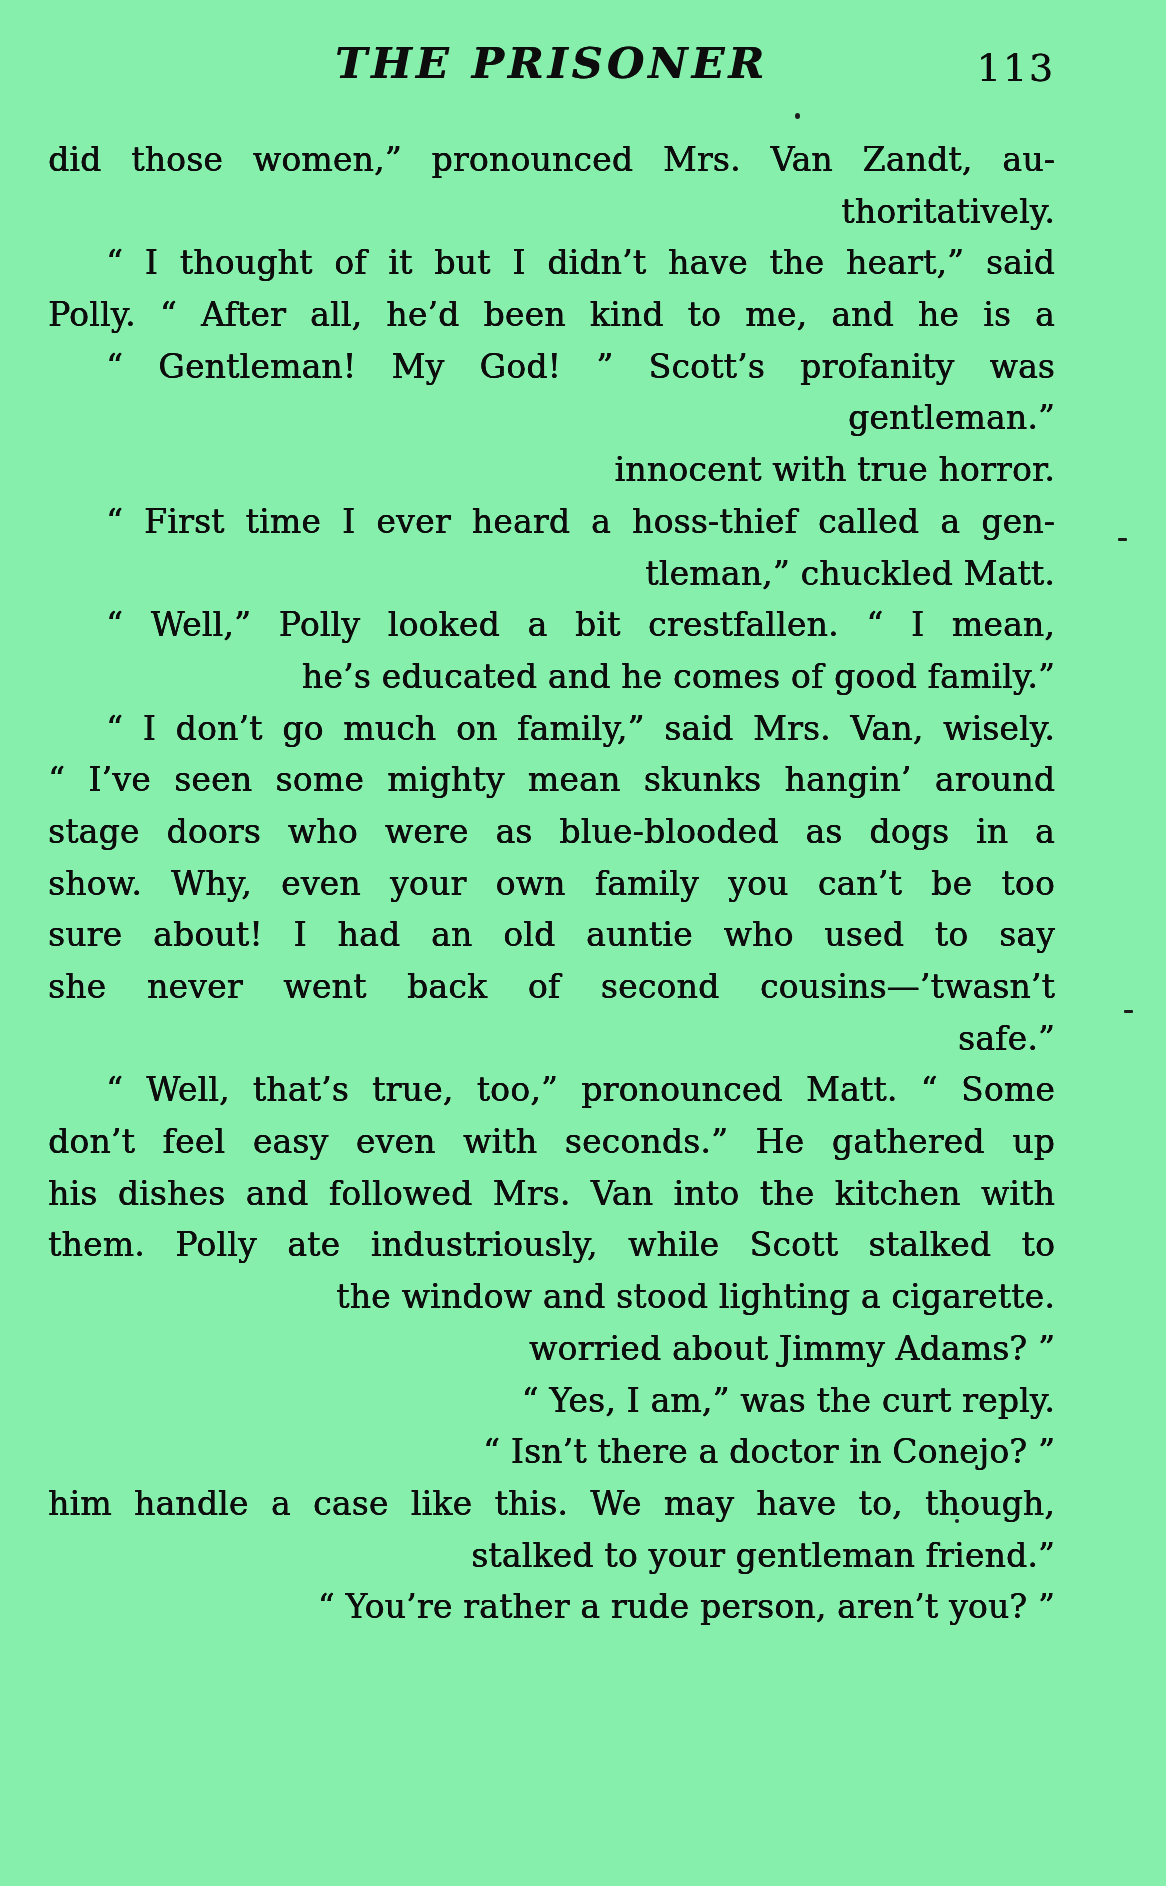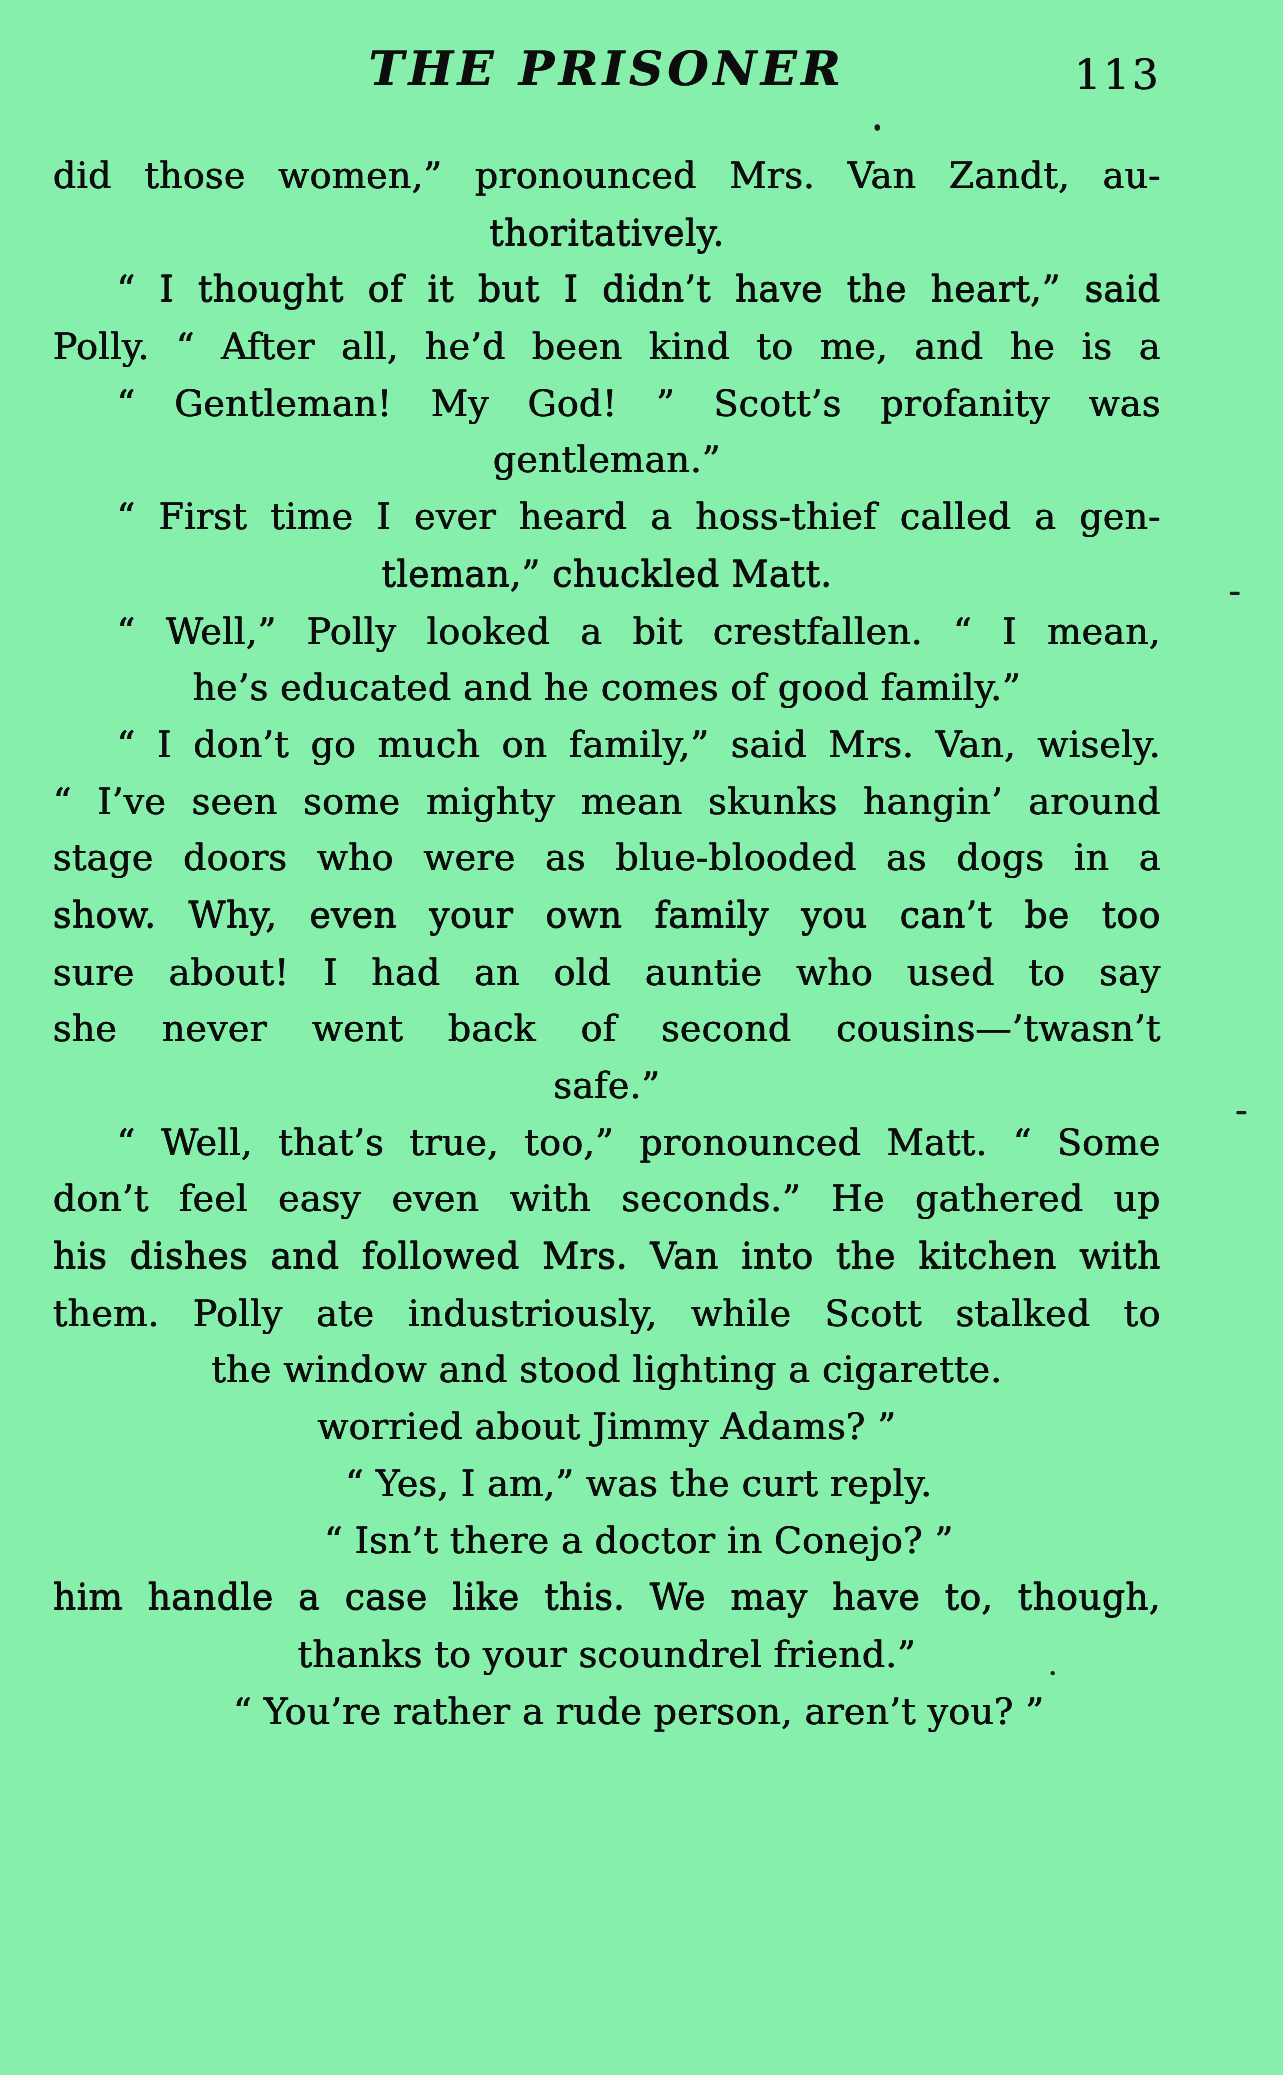--- a/index.html
+++ b/index.html
@@ -25,21 +25,21 @@
     font-weight: normal; font-size: 38px; letter-spacing: 2px;
     text-shadow: 0.5px 0 0 currentColor;
   }
 
   .body-text {
     position: absolute; top: 134px; left: 48px; width: 1007px;
     font-size: 33px; line-height: 51.7px;
     text-shadow: 0.45px 0 0 currentColor, 0 0.25px 0 currentColor;
     letter-spacing: 0.2px;
   }
-  .line { height: 51.7px; text-align: center; text-justify: inter-word; }
+  .line { height: 51.7px; text-align: right; text-justify: inter-word; }
   .line.j { text-align: justify; text-align-last: justify; }
   .line.i { padding-left: 58px; }
 
   .speck { position: absolute; background: #1c1c1c; border-radius: 50%; display: block; }
   .speck.dash { border-radius: 1px; height: 3px; }
 </style>
 </head>
 <body>
 
 <div class="page">
@@ -47,41 +47,42 @@
   <div class="head-title">THE PRISONER</div>
   <div class="page-number">113</div>
 
   <div class="body-text">
     <div class="line j">did those women,” pronounced Mrs. Van Zandt, au-</div>
     <div class="line">thoritatively.</div>
     <div class="line j i">“ I thought of it but I didn’t have the heart,” said</div>
     <div class="line j">Polly. “ After all, he’d been kind to me, and he is a</div>
     <div class="line j i">“ Gentleman! My God! ” Scott’s profanity was</div>
     <div class="line">gentleman.”</div>
+    <div class="line">innocent with true horror.</div>
     <div class="line j i">“ First time I ever heard a hoss-thief called a gen-</div>
     <div class="line">tleman,” chuckled Matt.</div>
     <div class="line j i">“ Well,” Polly looked a bit crestfallen. “ I mean,</div>
     <div class="line">he’s educated and he comes of good family.”</div>
     <div class="line j i">“ I don’t go much on family,” said Mrs. Van, wisely.</div>
     <div class="line j">“ I’ve seen some mighty mean skunks hangin’ around</div>
     <div class="line j">stage doors who were as blue-blooded as dogs in a</div>
     <div class="line j">show. Why, even your own family you can’t be too</div>
     <div class="line j">sure about! I had an old auntie who used to say</div>
     <div class="line j">she never went back of second cousins—’twasn’t</div>
     <div class="line">safe.”</div>
     <div class="line j i">“ Well, that’s true, too,” pronounced Matt. “ Some</div>
     <div class="line j">don’t feel easy even with seconds.” He gathered up</div>
     <div class="line j">his dishes and followed Mrs. Van into the kitchen with</div>
     <div class="line j">them. Polly ate industriously, while Scott stalked to</div>
     <div class="line">the window and stood lighting a cigarette.</div>
     <div class="line">worried about Jimmy Adams? ”</div>
     <div class="line i">“ Yes, I am,” was the curt reply.</div>
     <div class="line i">“ Isn’t there a doctor in Conejo? ”</div>
     <div class="line j">him handle a case like this. We may have to, though,</div>
-    <div class="line">thanks to your scoundrel friend.”</div>
+    <div class="line">stalked to your gentleman friend.”</div>
     <div class="line i">“ You’re rather a rude person, aren’t you? ”</div>
   </div>
 
   <i class="speck" style="left:795px; top:113px; width:5px; height:6px;"></i>
   <i class="speck dash" style="left:1118px; top:538px; width:9px;"></i>
   <i class="speck dash" style="left:1124px; top:1010px; width:9px;"></i>
   <i class="speck" style="left:955px; top:1519px; width:4px; height:4px;"></i>
 
 </div>
 

